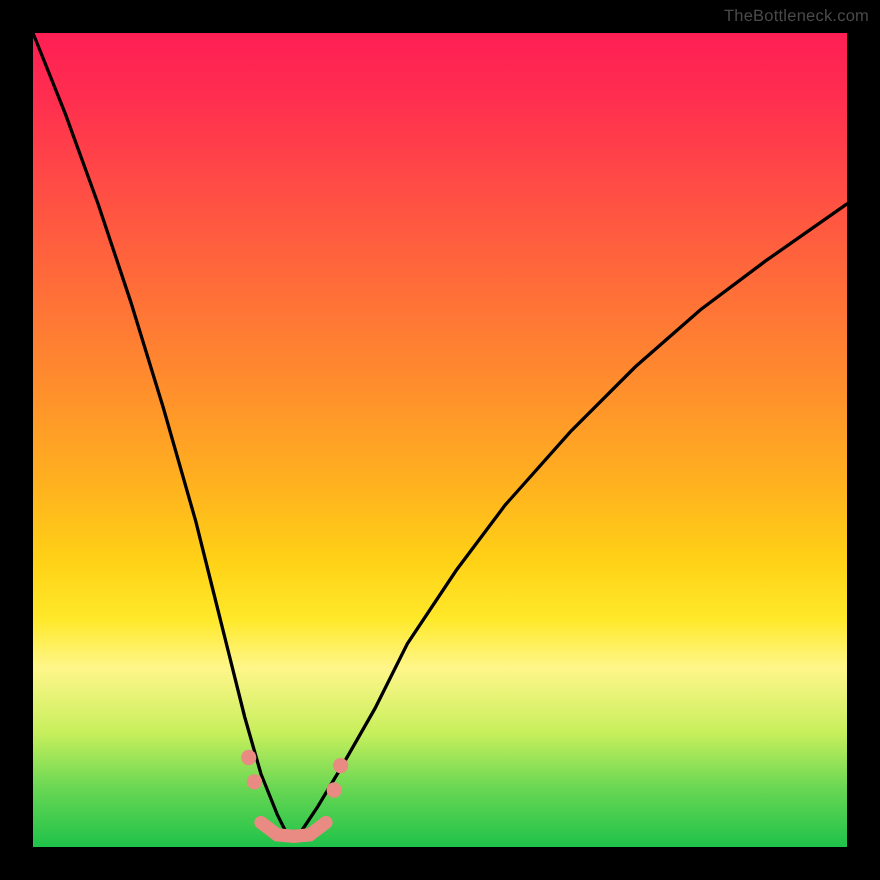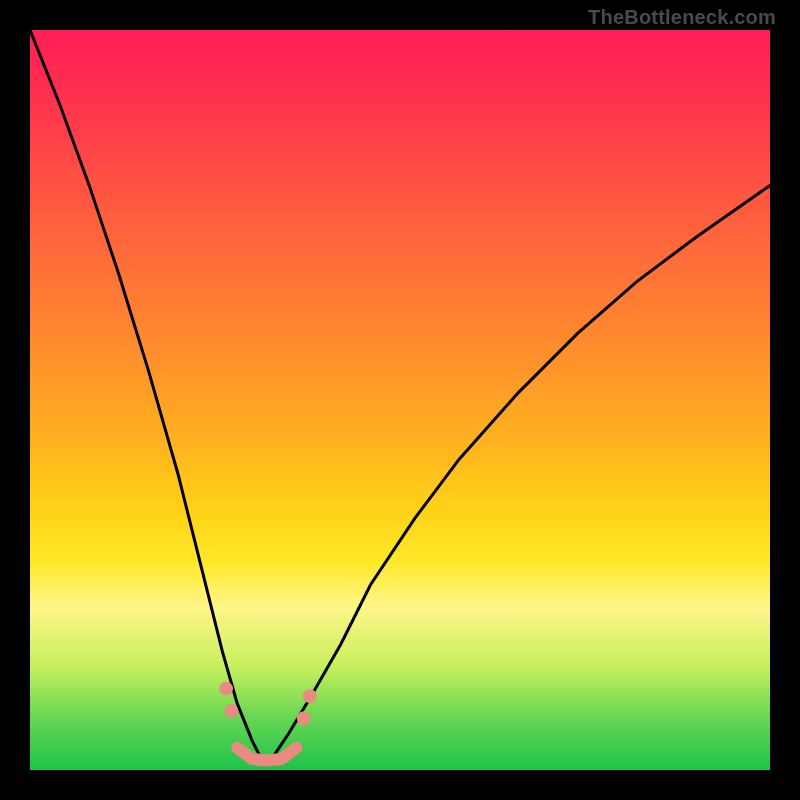--- a/index.html
+++ b/index.html
@@ -36,24 +36,24 @@
       #ffe92a 72%,
       #fff68a 78%,
       #c7ef5c 86%,
       #66d653 93%,
       #1fc24a 100%
     );
   }
   .watermark {
     position: absolute;
     top: 6px;
-    right: 24px;
+    right: 10px;
     color: #4a4a4a;
-    font-size: 20px;
-    font-weight: 700;
+    font-size: 15px;
+    font-weight: 400;
     letter-spacing: 0.2px;
     user-select: none;
   }
   svg.curves {
     position: absolute;
     left: 0;
     top: 0;
     width: 740px;
     height: 740px;
     overflow: visible;

